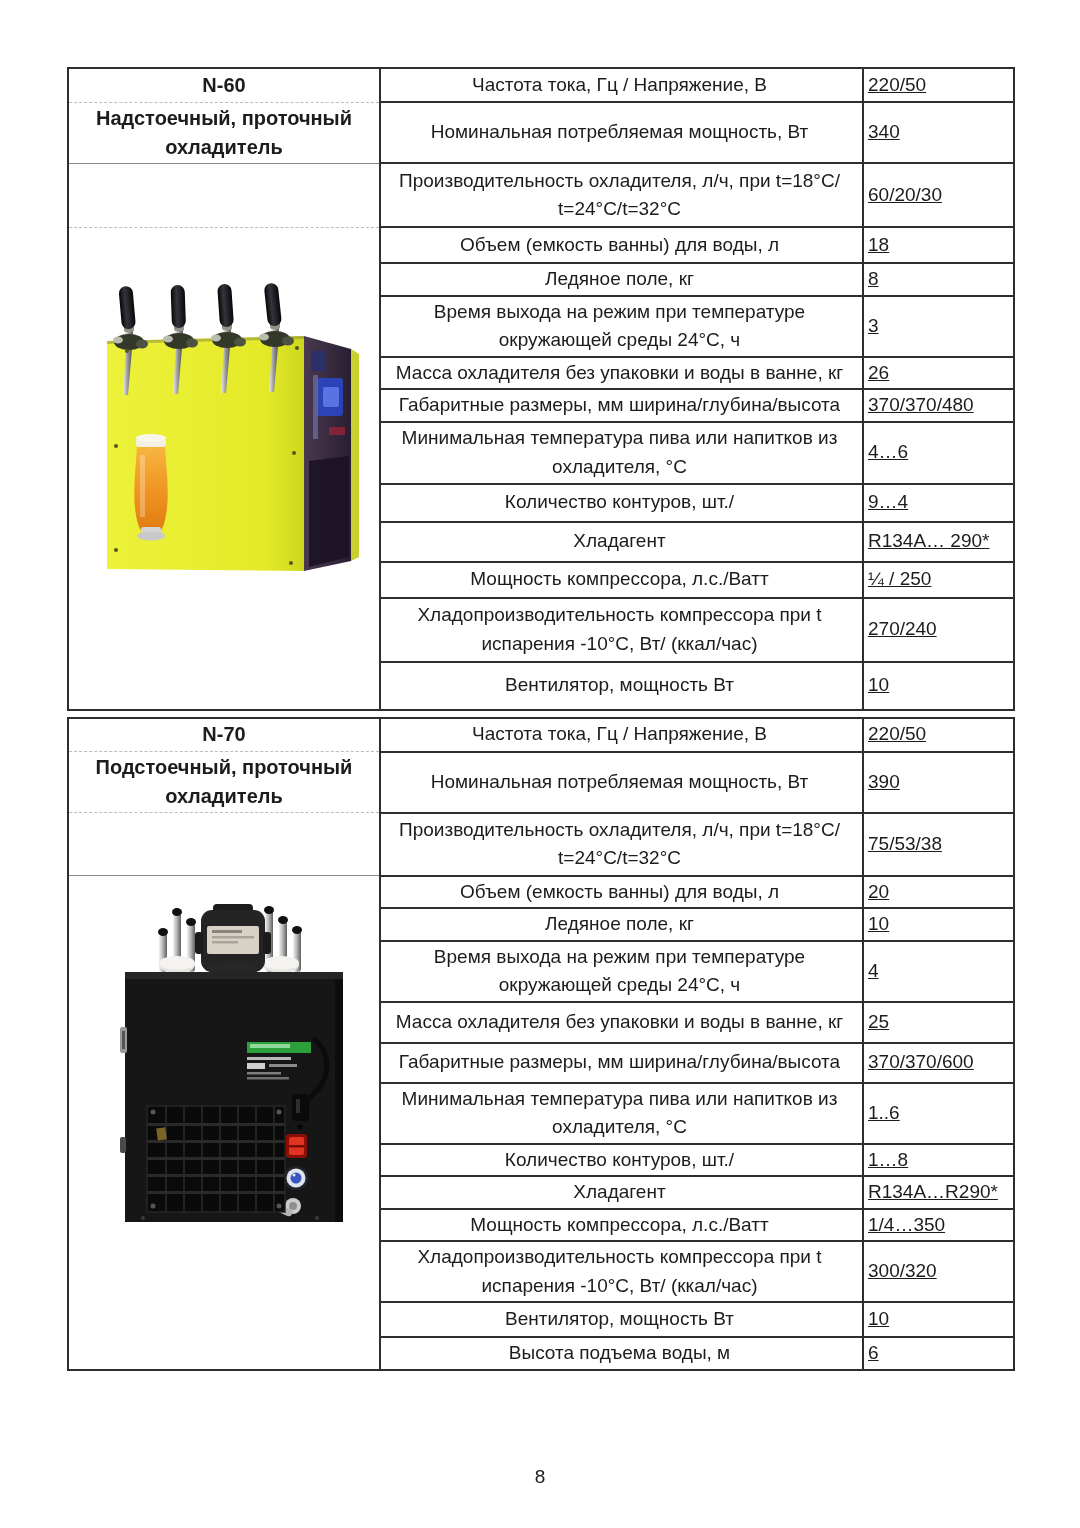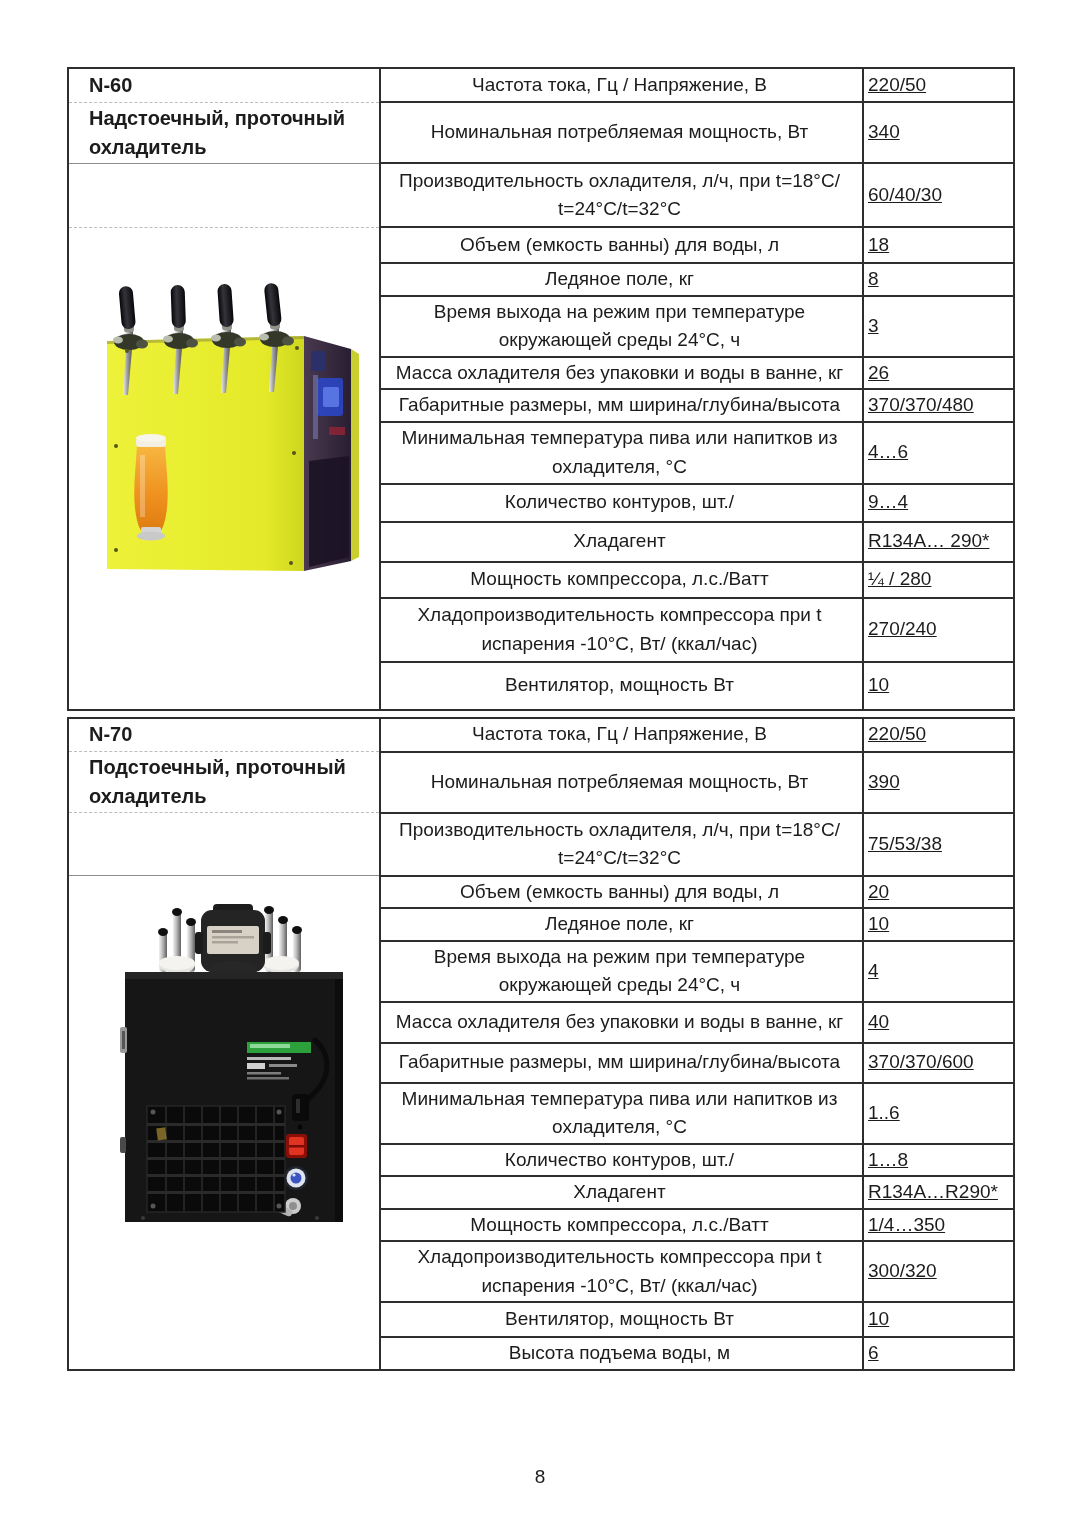--- a/index.html
+++ b/index.html
@@ -23,24 +23,24 @@
     vertical-align: middle;
     line-height: 1.5;
     padding: 1px 8px 1px 4px;
     overflow: hidden;
   }
   td.label-cell { white-space: pre-line; text-align: center; }
   td.value-cell { padding: 1px 4px; text-decoration: underline; }
 
   
   td.lc {
-    font-weight: bold; font-size: 20px;
+    text-align: center; font-weight: bold; font-size: 20px;
     white-space: pre-line; line-height: 1.45;
     border-bottom: 1px dashed #bdbdbd;
-    padding: 1px 20px;
+    padding: 1px 6px;
   }
   td.lc-solid { border-bottom: 1px solid #8c8c8c; }
   td.subtitle-cell, td.spacer-cell, td.image-cell { border-top: 0; }
   td.image-cell { padding: 0; vertical-align: top; border-bottom: 2px solid #2e2e2e; }
 
   .img-wrap-0 { margin: 47px 0 0 34px; width: 272px; height: 330px; }
   .img-wrap-1 { margin: 18px 0 0 48px; width: 235px; height: 335px; }
 
   .page-number {
     position: absolute; left: 0; top: 1466px; width: 1080px;
@@ -67,21 +67,21 @@
           <tr style="height: 57px; border-radius: 7px;">
             <td class="lc subtitle-cell lc-solid">Надстоечный, проточный
 охладитель</td>
             <td class="label-cell">Номинальная потребляемая мощность, Вт</td>
             <td class="value-cell">340</td>
           </tr>
           <tr style="height: 64px;">
             <td class="lc spacer-cell"></td>
             <td class="label-cell">Производительность охладителя, л/ч, при t=18°C/
 t=24°C/t=32°C</td>
-            <td class="value-cell">60/40/30</td>
+            <td class="value-cell">60/20/30</td>
           </tr>
           <tr style="height: 36px;">
             <td class="image-cell" rowspan="11">
   <div class="img-wrap-0">
     <svg width="272" height="330" viewBox="0 0 272 330">
       <defs>
         <linearGradient id="ygf" x1="0" x2="1" y1="0" y2="0">
           <stop offset="0" stop-color="#edf23a"></stop>
                       <stop offset="0.8" stop-color="#e4ea28"></stop>
                       <stop offset="1" stop-color="#ced71f"></stop>
@@ -202,21 +202,21 @@
           <tr style="height: 38px;">
             <td class="label-cell">Количество контуров, шт./</td>
             <td class="value-cell">9…4</td>
           </tr>
           <tr style="height: 40px;">
             <td class="label-cell">Хладагент</td>
             <td class="value-cell">R134A… 290*</td>
           </tr>
           <tr style="height: 36px;">
             <td class="label-cell">Мощность компрессора, л.с./Ватт</td>
-            <td class="value-cell">¼ / 280</td>
+            <td class="value-cell">¼ / 250</td>
           </tr>
           <tr style="height: 64px;">
             <td class="label-cell">Хладопроизводительность компрессора при t
 испарения -10°C, Вт/ (ккал/час)</td>
             <td class="value-cell">270/240</td>
           </tr>
           <tr style="height: 48px;">
             <td class="label-cell">Вентилятор, мощность Вт</td>
             <td class="value-cell">10</td>
           </tr>
@@ -364,21 +364,21 @@
             <td class="label-cell">Ледяное поле, кг</td>
             <td class="value-cell">10</td>
           </tr>
           <tr style="height: 57px;">
             <td class="label-cell">Время выхода на режим при температуре
 окружающей среды 24°C, ч</td>
             <td class="value-cell">4</td>
           </tr>
           <tr style="height: 41px;">
             <td class="label-cell">Масса охладителя без упаковки и воды в ванне, кг</td>
-            <td class="value-cell">40</td>
+            <td class="value-cell">25</td>
           </tr>
           <tr style="height: 40px;">
             <td class="label-cell">Габаритные размеры, мм ширина/глубина/высота</td>
             <td class="value-cell">370/370/600</td>
           </tr>
           <tr style="height: 60px;">
             <td class="label-cell">Минимальная температура пива или напитков из
 охладителя, °C</td>
             <td class="value-cell">1..6</td>
           </tr>

